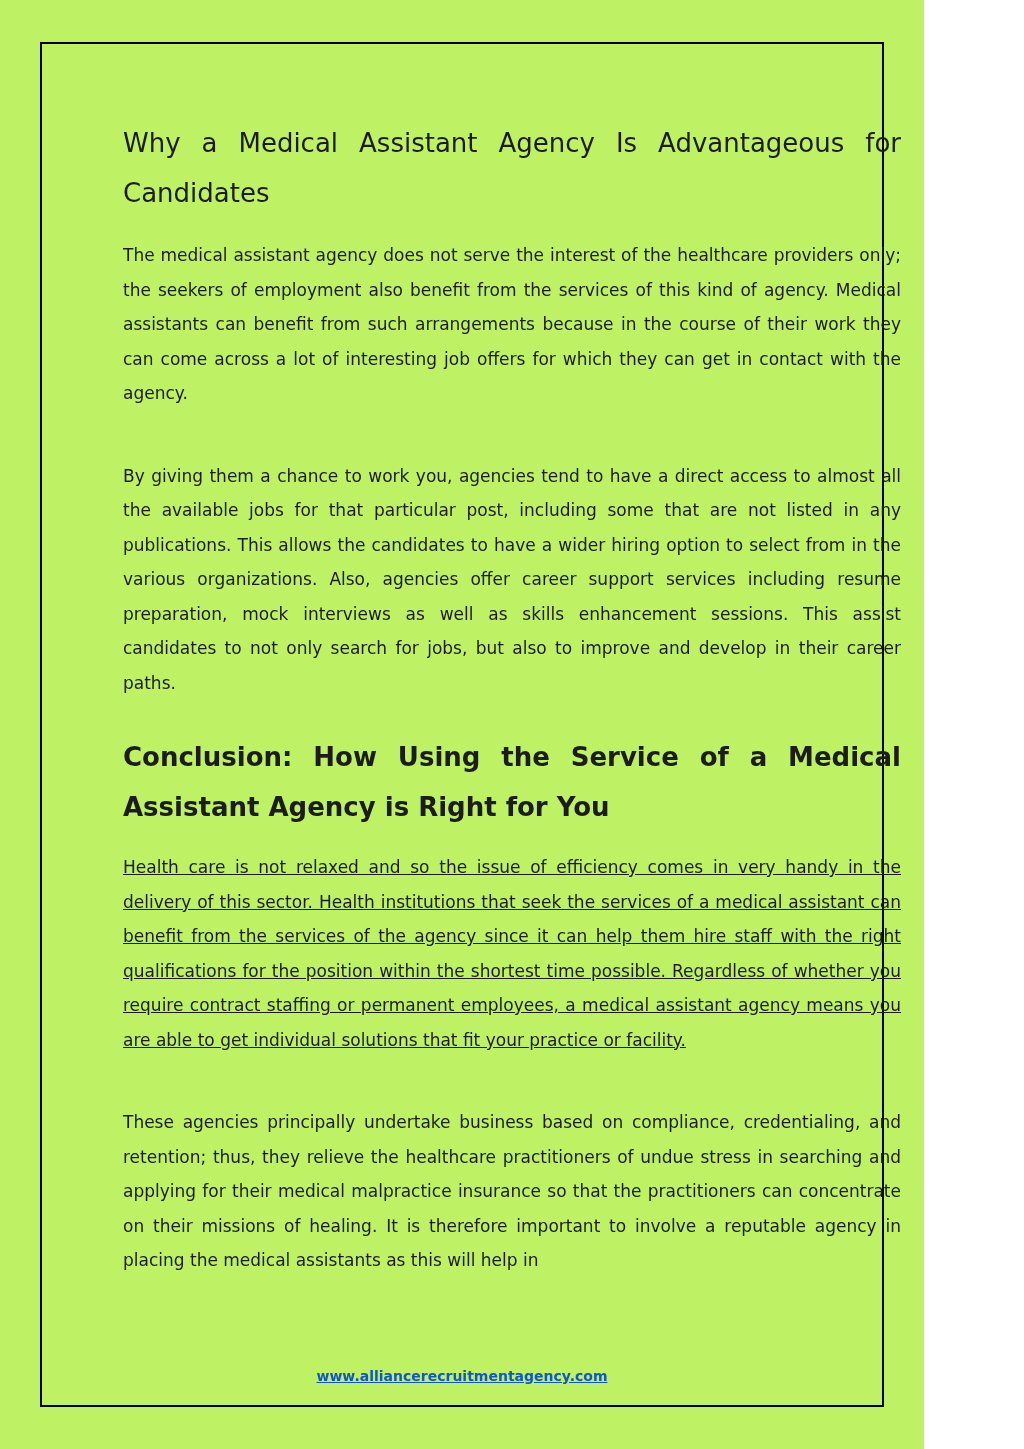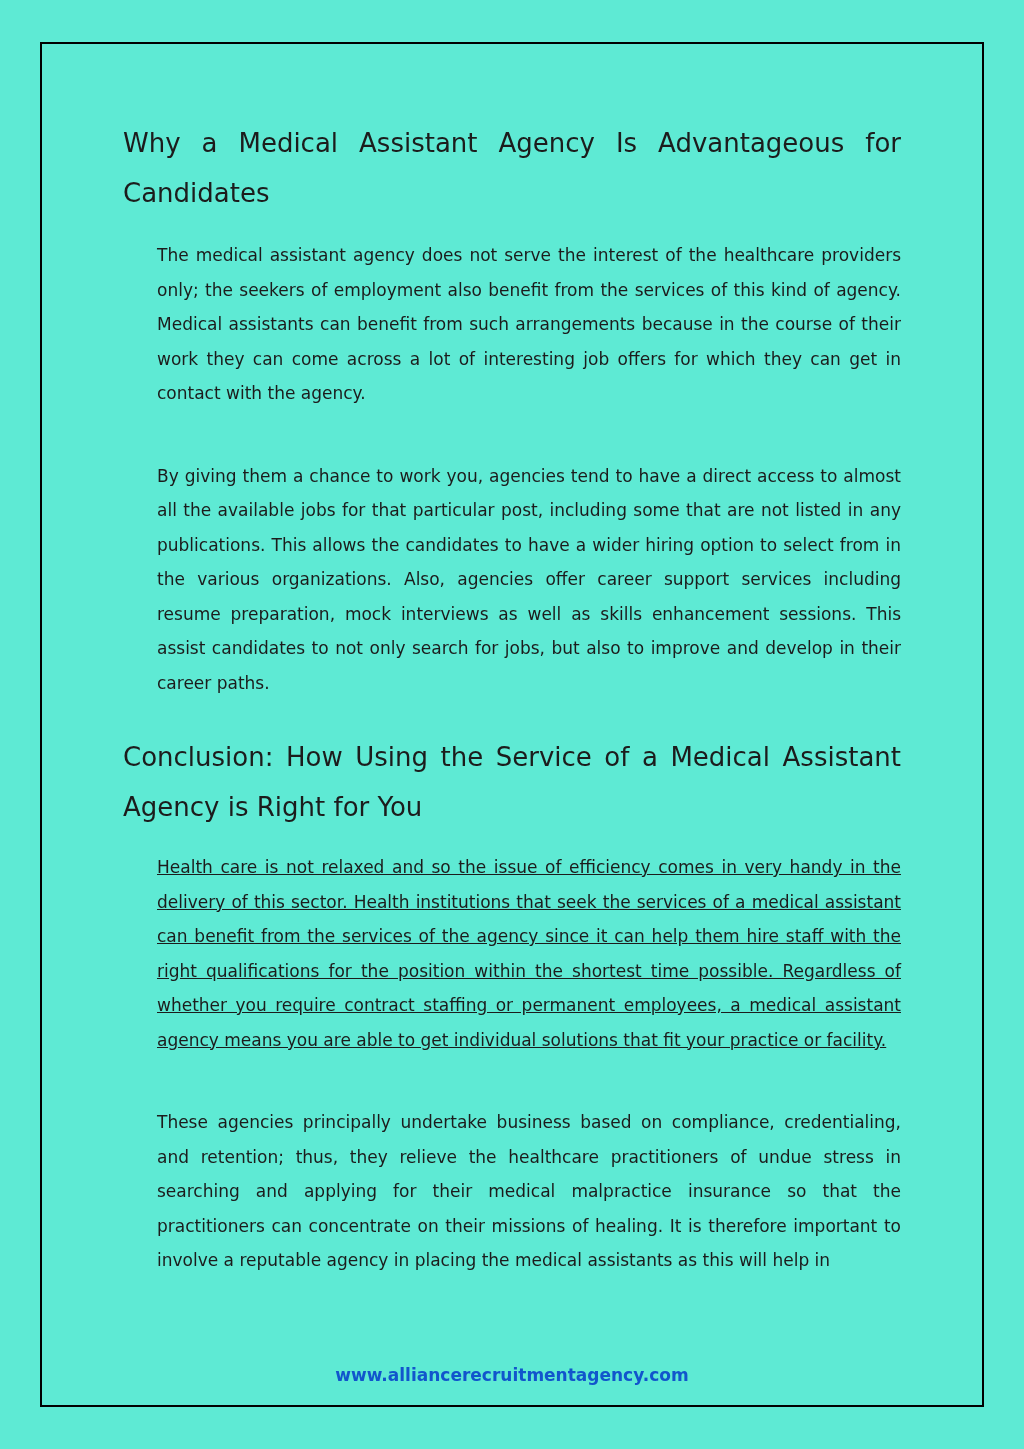--- a/index.html
+++ b/index.html
@@ -2,23 +2,23 @@
 <html><head>
 <meta charset="utf-8">
 <style>
   * { box-sizing: border-box; margin: 0; padding: 0; }
   html, body {
     background: #ffffff;
     font-family: "DejaVu Sans", "Liberation Sans", sans-serif;
   }
   .page {
     position: relative;
-    width: 1024px;
+    width: 924px;
     height: 1449px;
-    background: #5eead4;
+    background: #bef264;
     overflow: hidden;
   }
   .page-border {
     position: absolute;
     left: 40px;
     top: 42px;
     right: 40px;
     bottom: 42px;
     border: 2px solid #000000;
   }
@@ -40,43 +40,43 @@
   h1.doc-heading:after {
     
     content: "";
   }
   .para {
     font-size: 17px;
     line-height: 34.5px;
     text-align: justify;
     margin-bottom: 48px;
     color: #1c1c1c;
-    margin-left: 34px;
   }
   .para.tight { margin-bottom: 48px; text-decoration: underline; }
   h2.doc-heading {
     font-size: 26px;
-    font-weight: 400;
+    font-weight: 700;
     line-height: 50px;
     color: #1c1c1c;
     text-align: justify;
     margin-top: -16px;
     margin-bottom: 18px;
   }
   .footer {
     position: absolute;
     left: 0;
     right: 0;
     bottom: 64px;
     text-align: center;
   }
   .footer a {
-    font-size: 17px;
+    font-size: 14px;
     font-weight: 700;
     color: #1155cc;
+    text-decoration: underline;
     cursor: pointer;
   }
 </style>
 </head>
 <body>
 
 <div class="page">
   <div class="page-border"></div>
 
   <div class="content">

